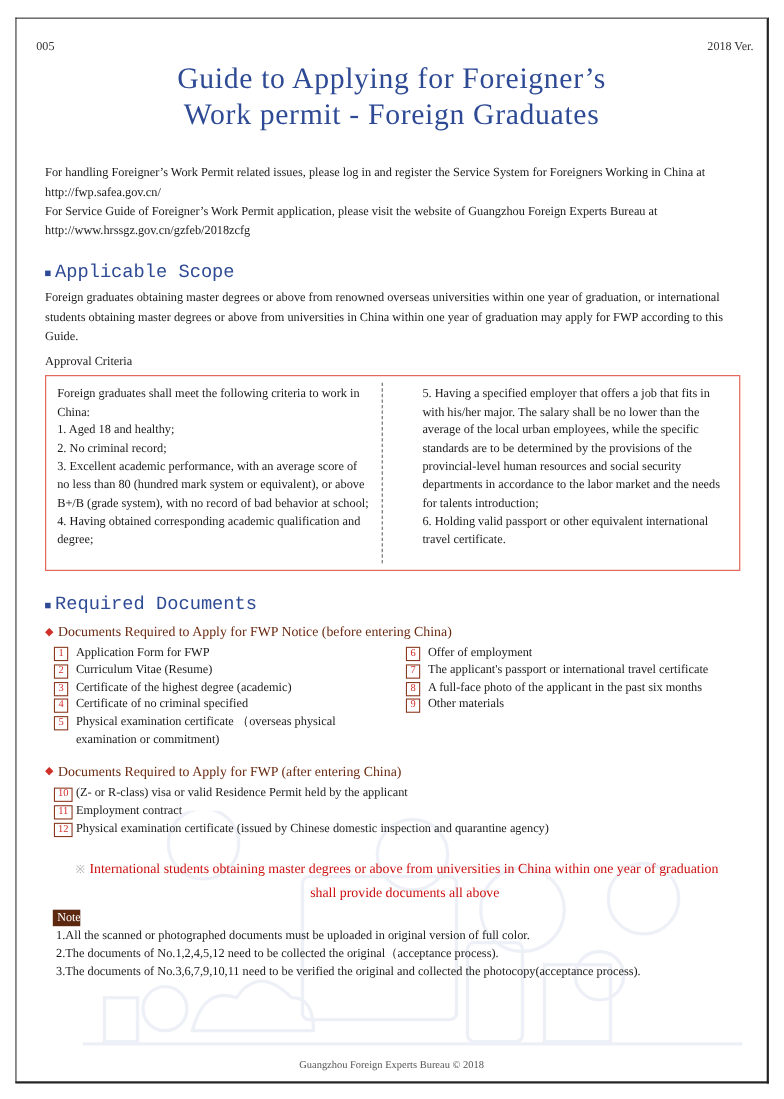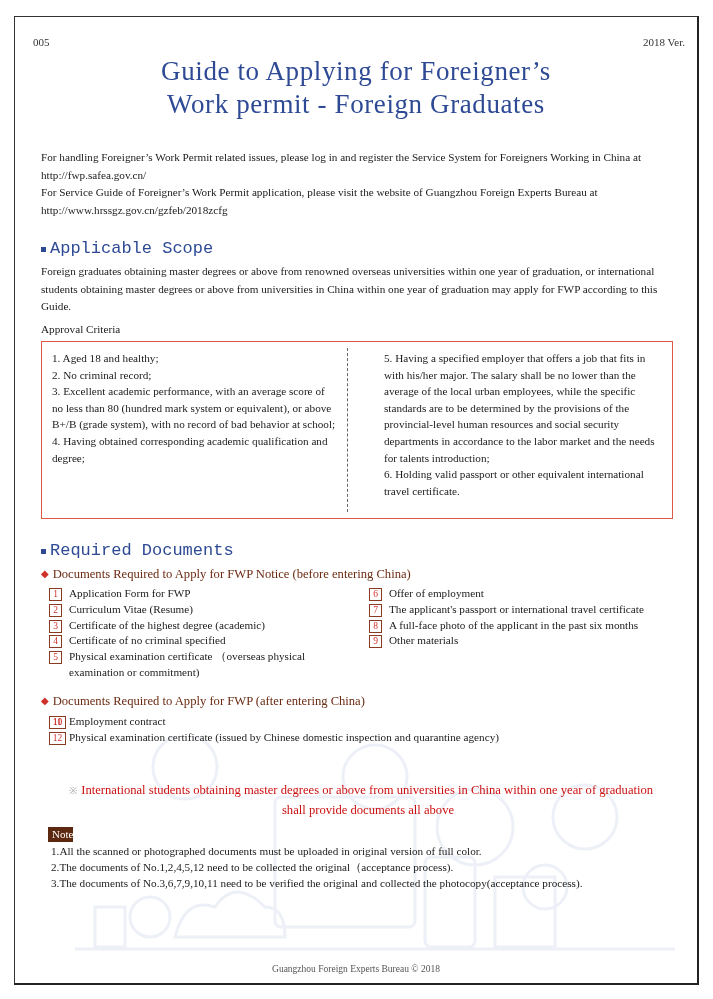--- a/index.html
+++ b/index.html
@@ -66,20 +66,21 @@
 
   <div class="abs section-head" style="top:222px;">
     <span class="sq"></span><span>Applicable Scope</span>
   </div>
   <div class="abs scope-text">Foreign graduates obtaining master degrees or above from renowned overseas universities within one year of graduation, or international students obtaining master degrees or above from universities in China within one year of graduation may apply for FWP according to this Guide.</div>
 
   <div class="abs criteria-label">Approval Criteria</div>
 
   <div class="abs criteria-box">
     <div class="crit-col crit-left">
+      <p>Foreign graduates shall meet the following criteria to work in China:</p>
       <p>1. Aged 18 and healthy;</p>
       <p>2. No criminal record;</p>
       <p>3. Excellent academic performance, with an average score of no less than 80 (hundred mark system or equivalent), or above B+/B (grade system), with no record of bad behavior at school;</p>
       <p>4.  Having obtained corresponding academic qualification and degree;</p>
     </div>
     <div class="crit-divider"></div>
     <div class="crit-col crit-right">
       <p>5. Having a specified employer that offers a job that fits in with his/her major. The salary shall be no lower than the average of the local urban employees, while the specific standards are to be determined by the provisions of the provincial-level human resources and social security departments in accordance to the labor market and the needs for talents introduction;</p>
       <p>6. Holding valid passport or other equivalent international travel certificate.</p>
     </div>
@@ -123,21 +124,21 @@
       <rect x="20" y="170" width="30" height="40"></rect>
       <line x1="0" y1="212" x2="600" y2="212"></line>
     </g>
   </svg>
 
   <div class="abs sub-head" style="top:677px;">
     <span class="dot">◆</span><span>Documents Required to Apply for FWP (after entering China)</span>
   </div>
 
   <div class="abs doc-list" style="left:34px; top:697px; width:640px;">
-    <div class="doc-item"><span class="doc-num wide">10</span></div>
+    <div class="doc-item"><span class="doc-num wide">10</span><span>(Z- or R-class) visa or valid Residence Permit held by the applicant</span></div>
     <div class="doc-item"><span class="doc-num wide">11</span><span>Employment contract</span></div>
     <div class="doc-item"><span class="doc-num wide">12</span><span>Physical examination certificate (issued by Chinese domestic inspection and quarantine agency)</span></div>
   </div>
 
   <div class="abs warning">
     <div><span class="mark">※</span><span>International students obtaining master degrees or above from universities in China within one year of graduation</span></div>
     <div class="cont">shall provide documents all above</div>
   </div>
 
   <div class="abs note-tag">Note</div>

